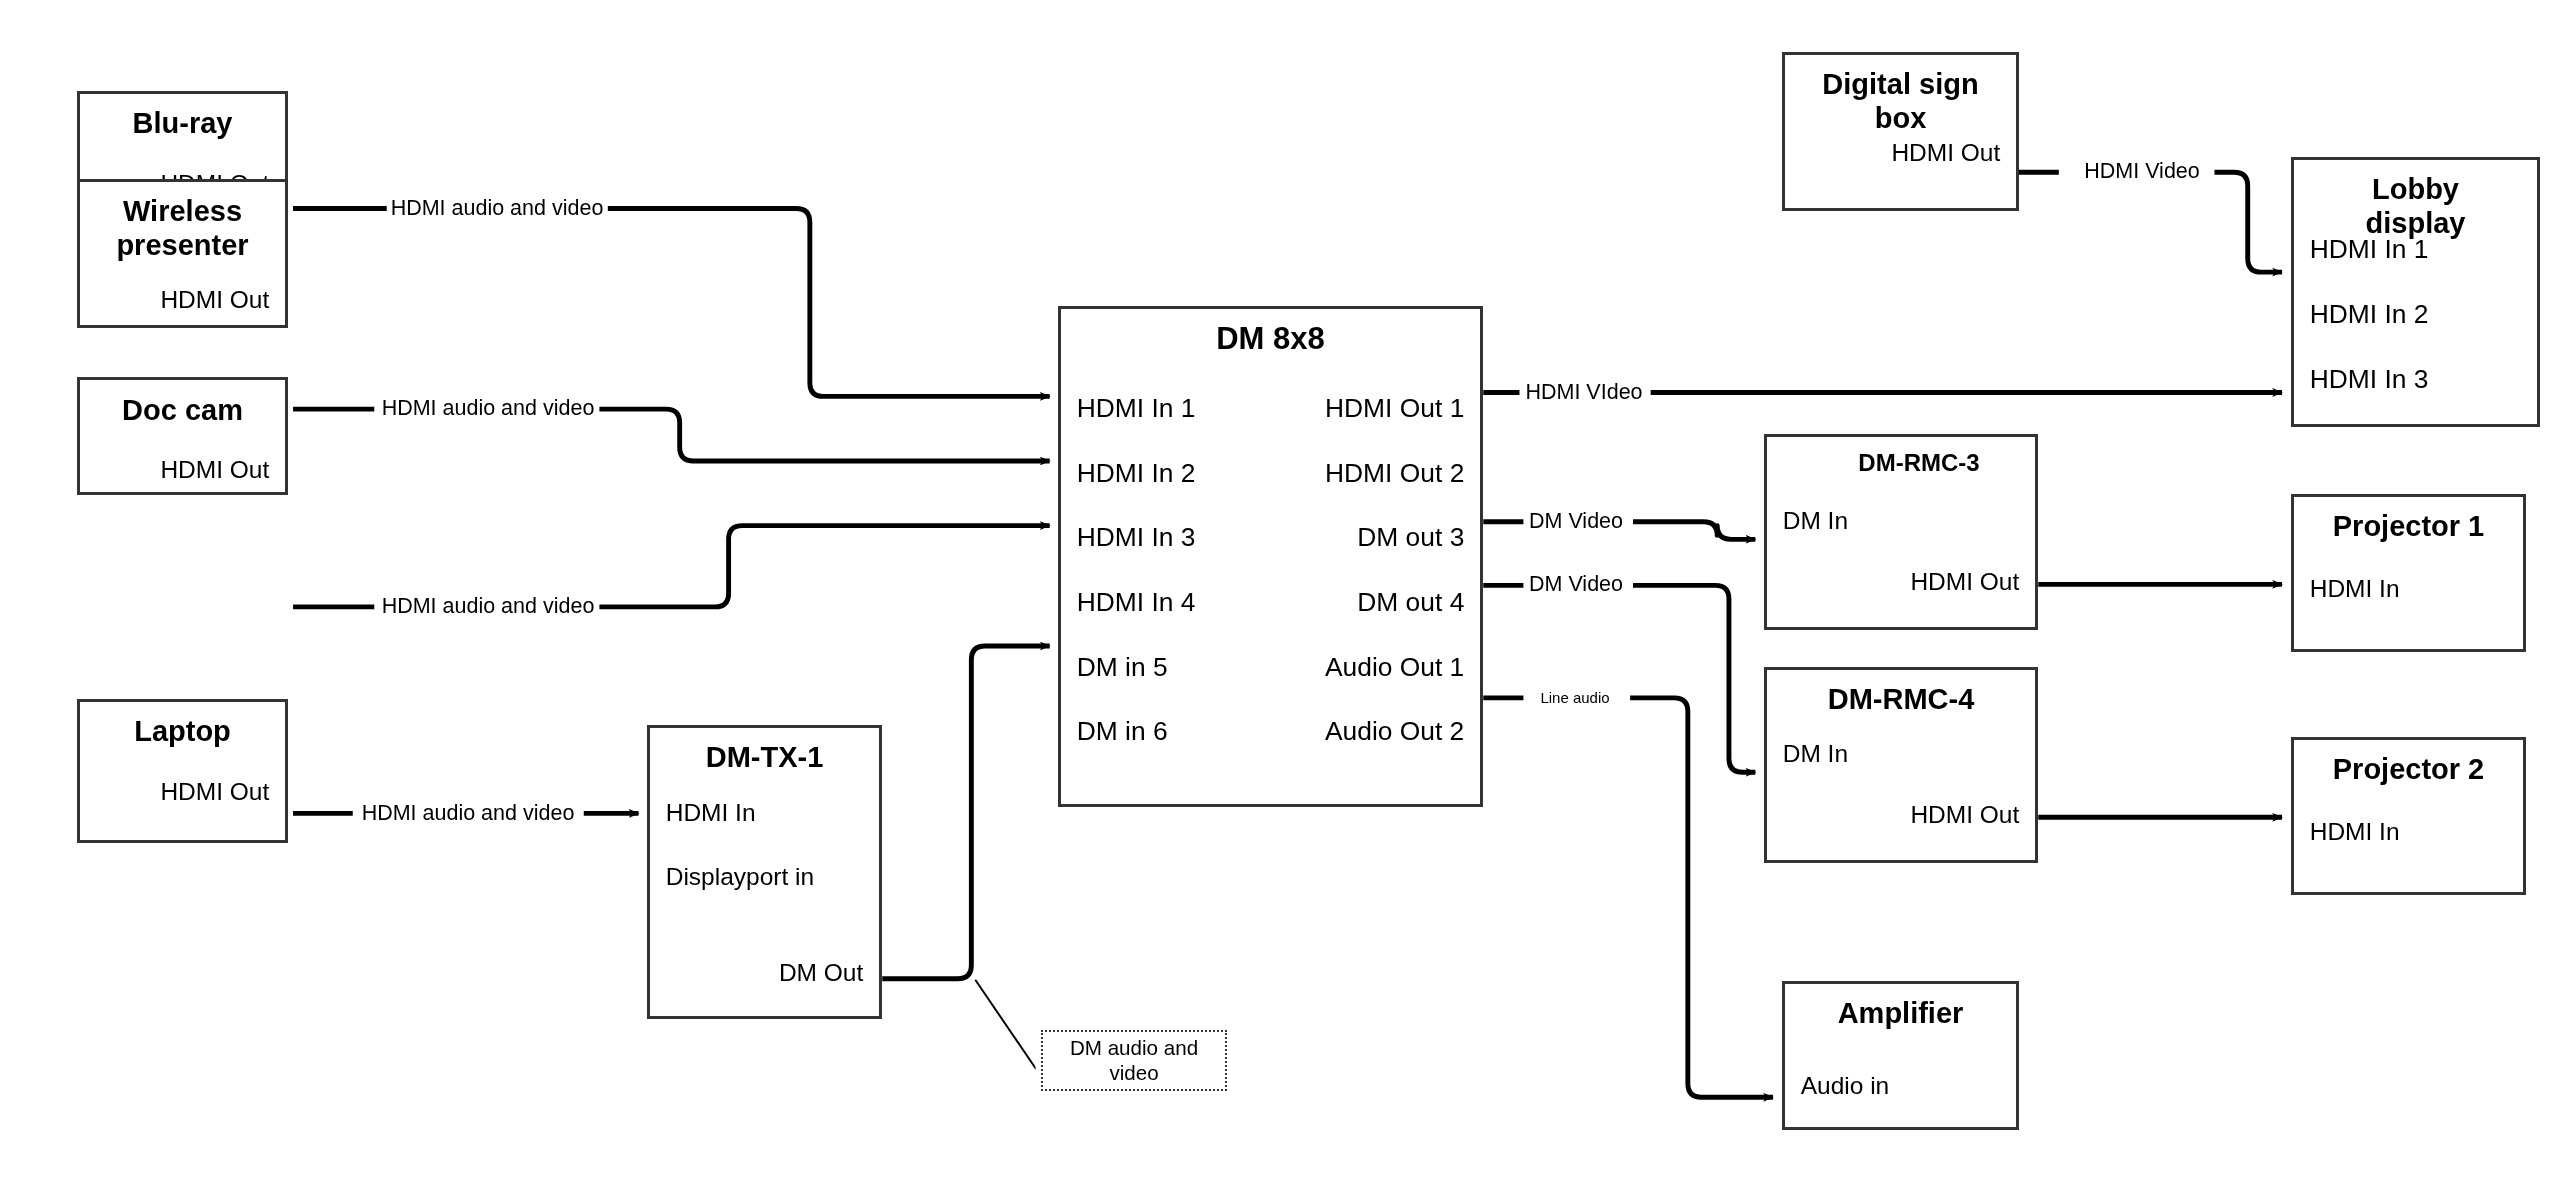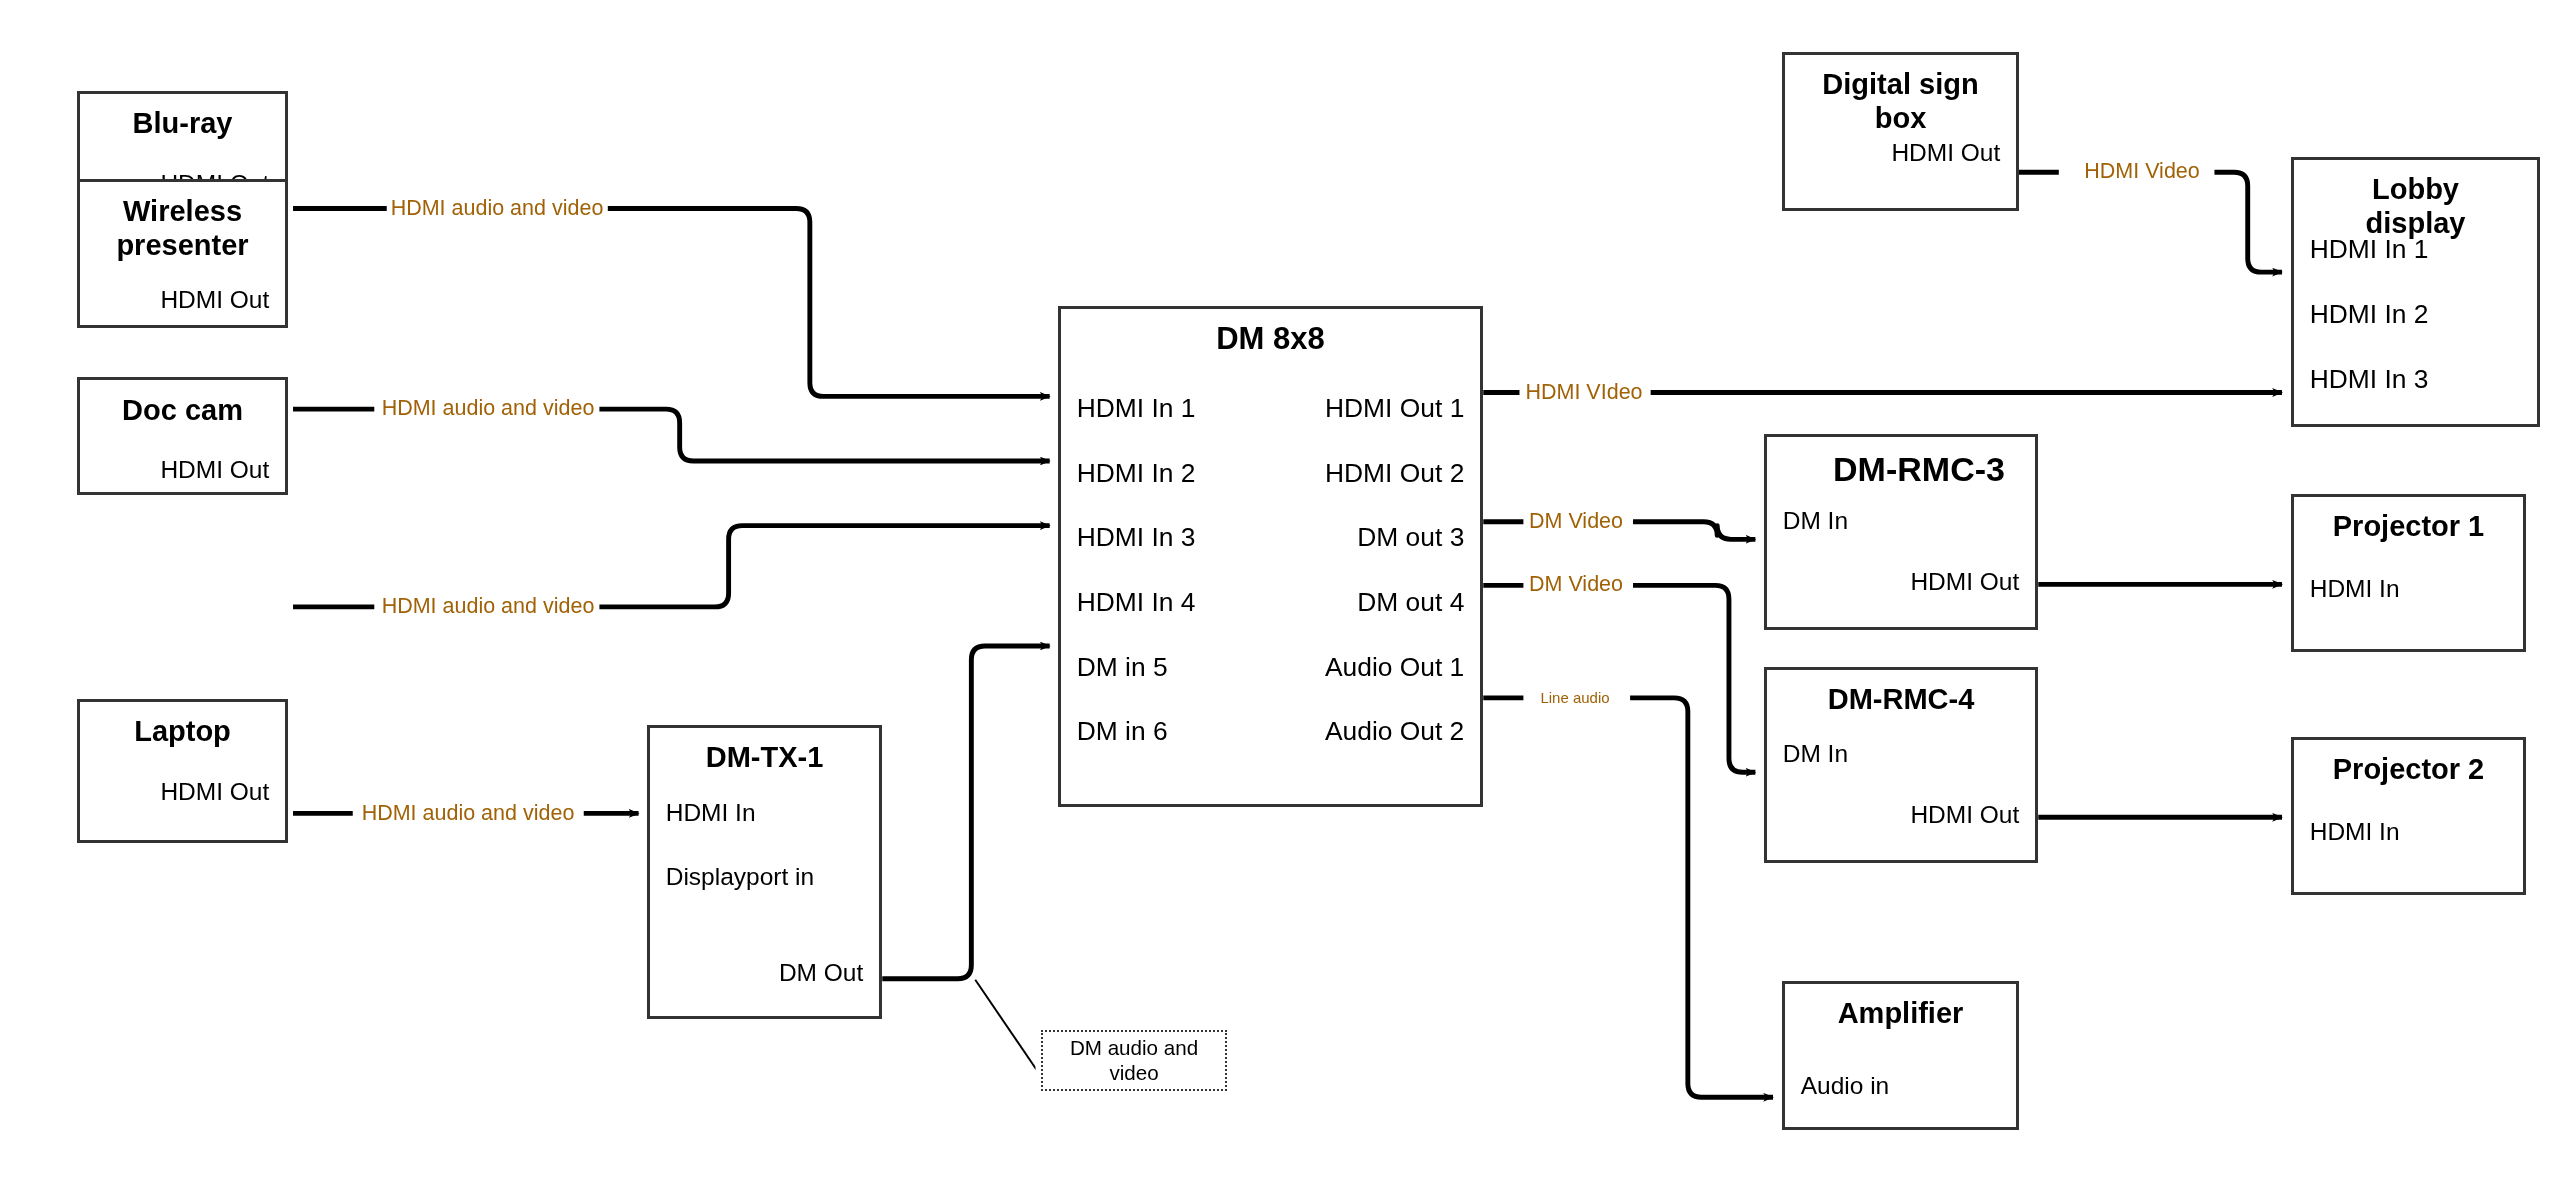--- a/index.html
+++ b/index.html
@@ -25,21 +25,21 @@
   .port{
     position:absolute;
     color:#000;
     white-space:nowrap;
     line-height:1;
   }
   .port.left{left:15.7px;text-align:left;}
   .port.right{right:15.7px;text-align:right;}
   .wlabel{
     position:absolute;
-    color:#a16207;
+    color:#000000;
     background:#fff;
     white-space:nowrap;
     line-height:1.1;
     text-align:center;
     transform:translate(-50%,-50%);
     padding:0 3.9px;
   }
   .noteboxed{
     position:absolute;
     box-sizing:border-box;
@@ -123,21 +123,21 @@
         <div class="title" style="top: 11.7px; font-size: 29px;">Digital sign<br>box</div>
         <div class="port right" style="top: 86px; font-size: 24.5px;">HDMI Out</div>
       </div>
       <div class="node" style="left: 2291px; top: 157px; width: 249px; height: 270px; border-color: rgb(51, 51, 51);">
         <div class="title" style="top: 11.7px; font-size: 29px;">Lobby<br>display</div>
         <div class="port left" style="top: 76px; font-size: 26.4px;">HDMI In 1</div>
         <div class="port left" style="top: 141px; font-size: 26.4px;">HDMI In 2</div>
         <div class="port left" style="top: 206px; font-size: 26.4px;">HDMI In 3</div>
       </div>
       <div class="node" style="left: 1764px; top: 434px; width: 274px; height: 196px; border-color: rgb(51, 51, 51);">
-        <div class="title" style="top: 11.7px; font-size: 34px; padding-left: 36px;">DM-RMC-3</div>
+        <div class="title" style="top: 11.7px; font-size: 24px; padding-left: 36px;">DM-RMC-3</div>
         <div class="port left" style="top: 72px; font-size: 24.5px;">DM In</div>
         <div class="port right" style="top: 133px; font-size: 24.5px;">HDMI Out</div>
       </div>
       <div class="node" style="left: 1764px; top: 667px; width: 274px; height: 196px; border-color: rgb(51, 51, 51);">
         <div class="title" style="top: 11.7px; font-size: 29px;">DM-RMC-4</div>
         <div class="port left" style="top: 72px; font-size: 24.5px;">DM In</div>
         <div class="port right" style="top: 133px; font-size: 24.5px;">HDMI Out</div>
       </div>
       <div class="node" style="left: 2291px; top: 494px; width: 235px; height: 158px; border-color: rgb(51, 51, 51);">
         <div class="title" style="top: 11.7px; font-size: 29px;">Projector 1</div>

